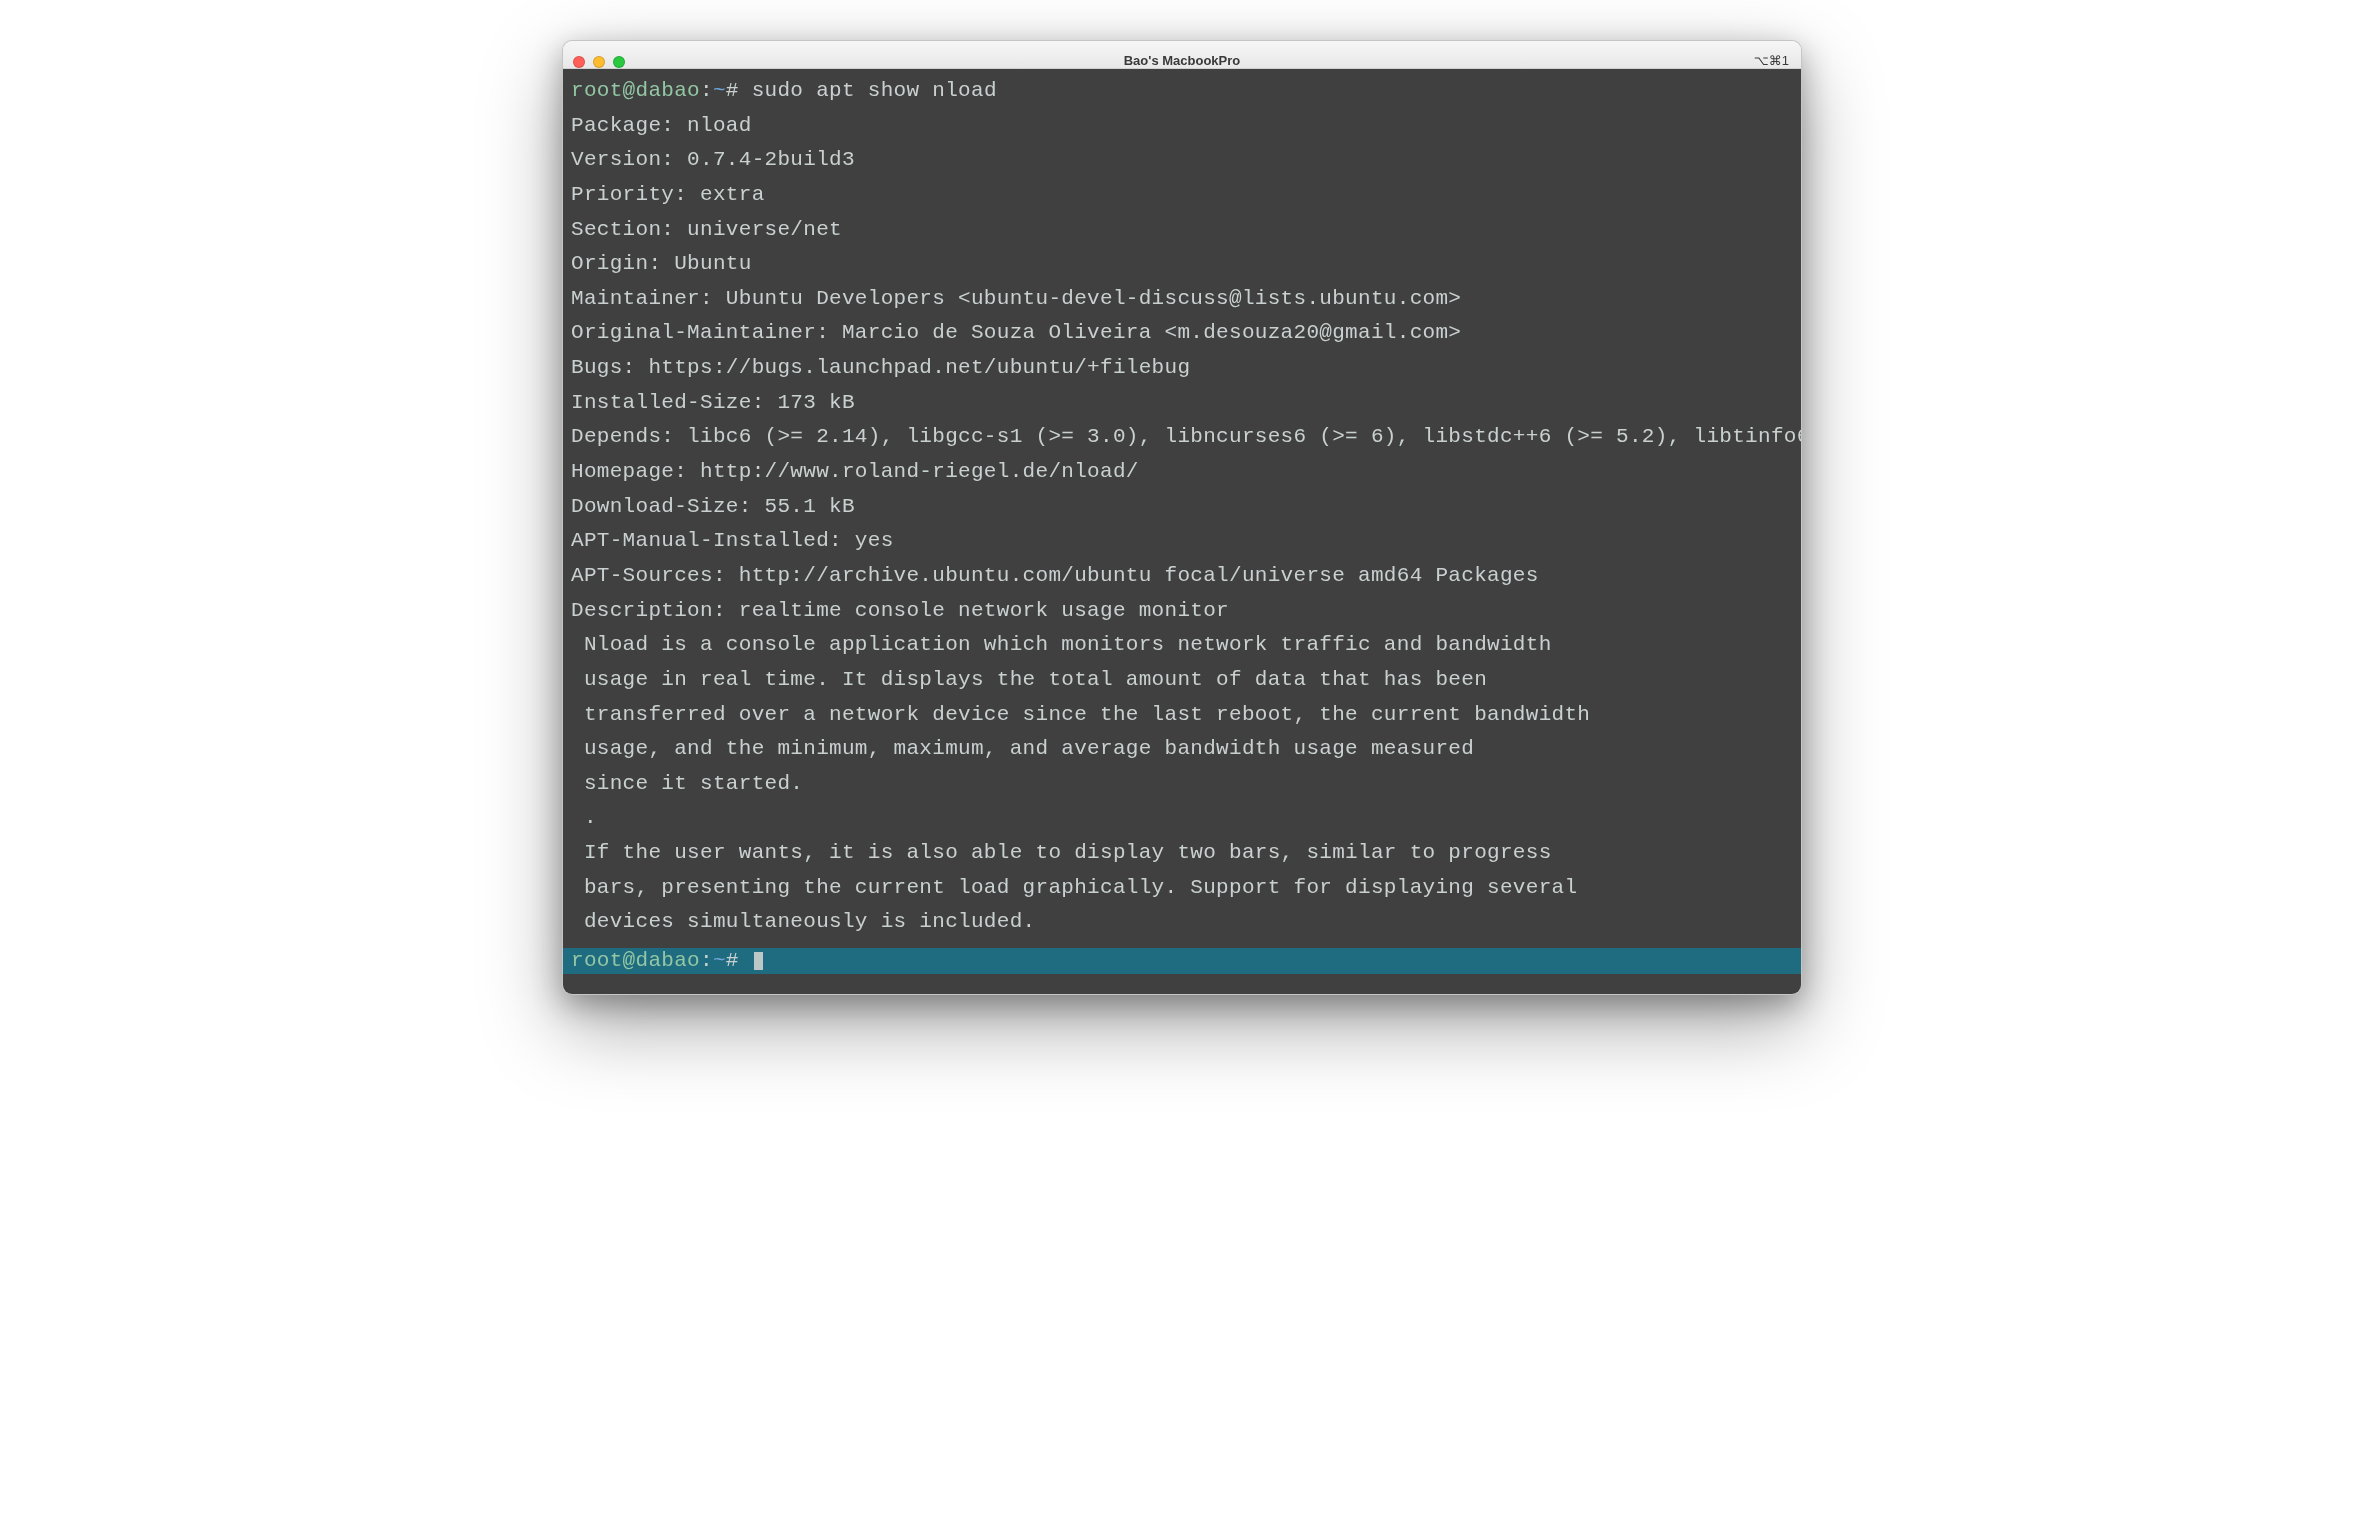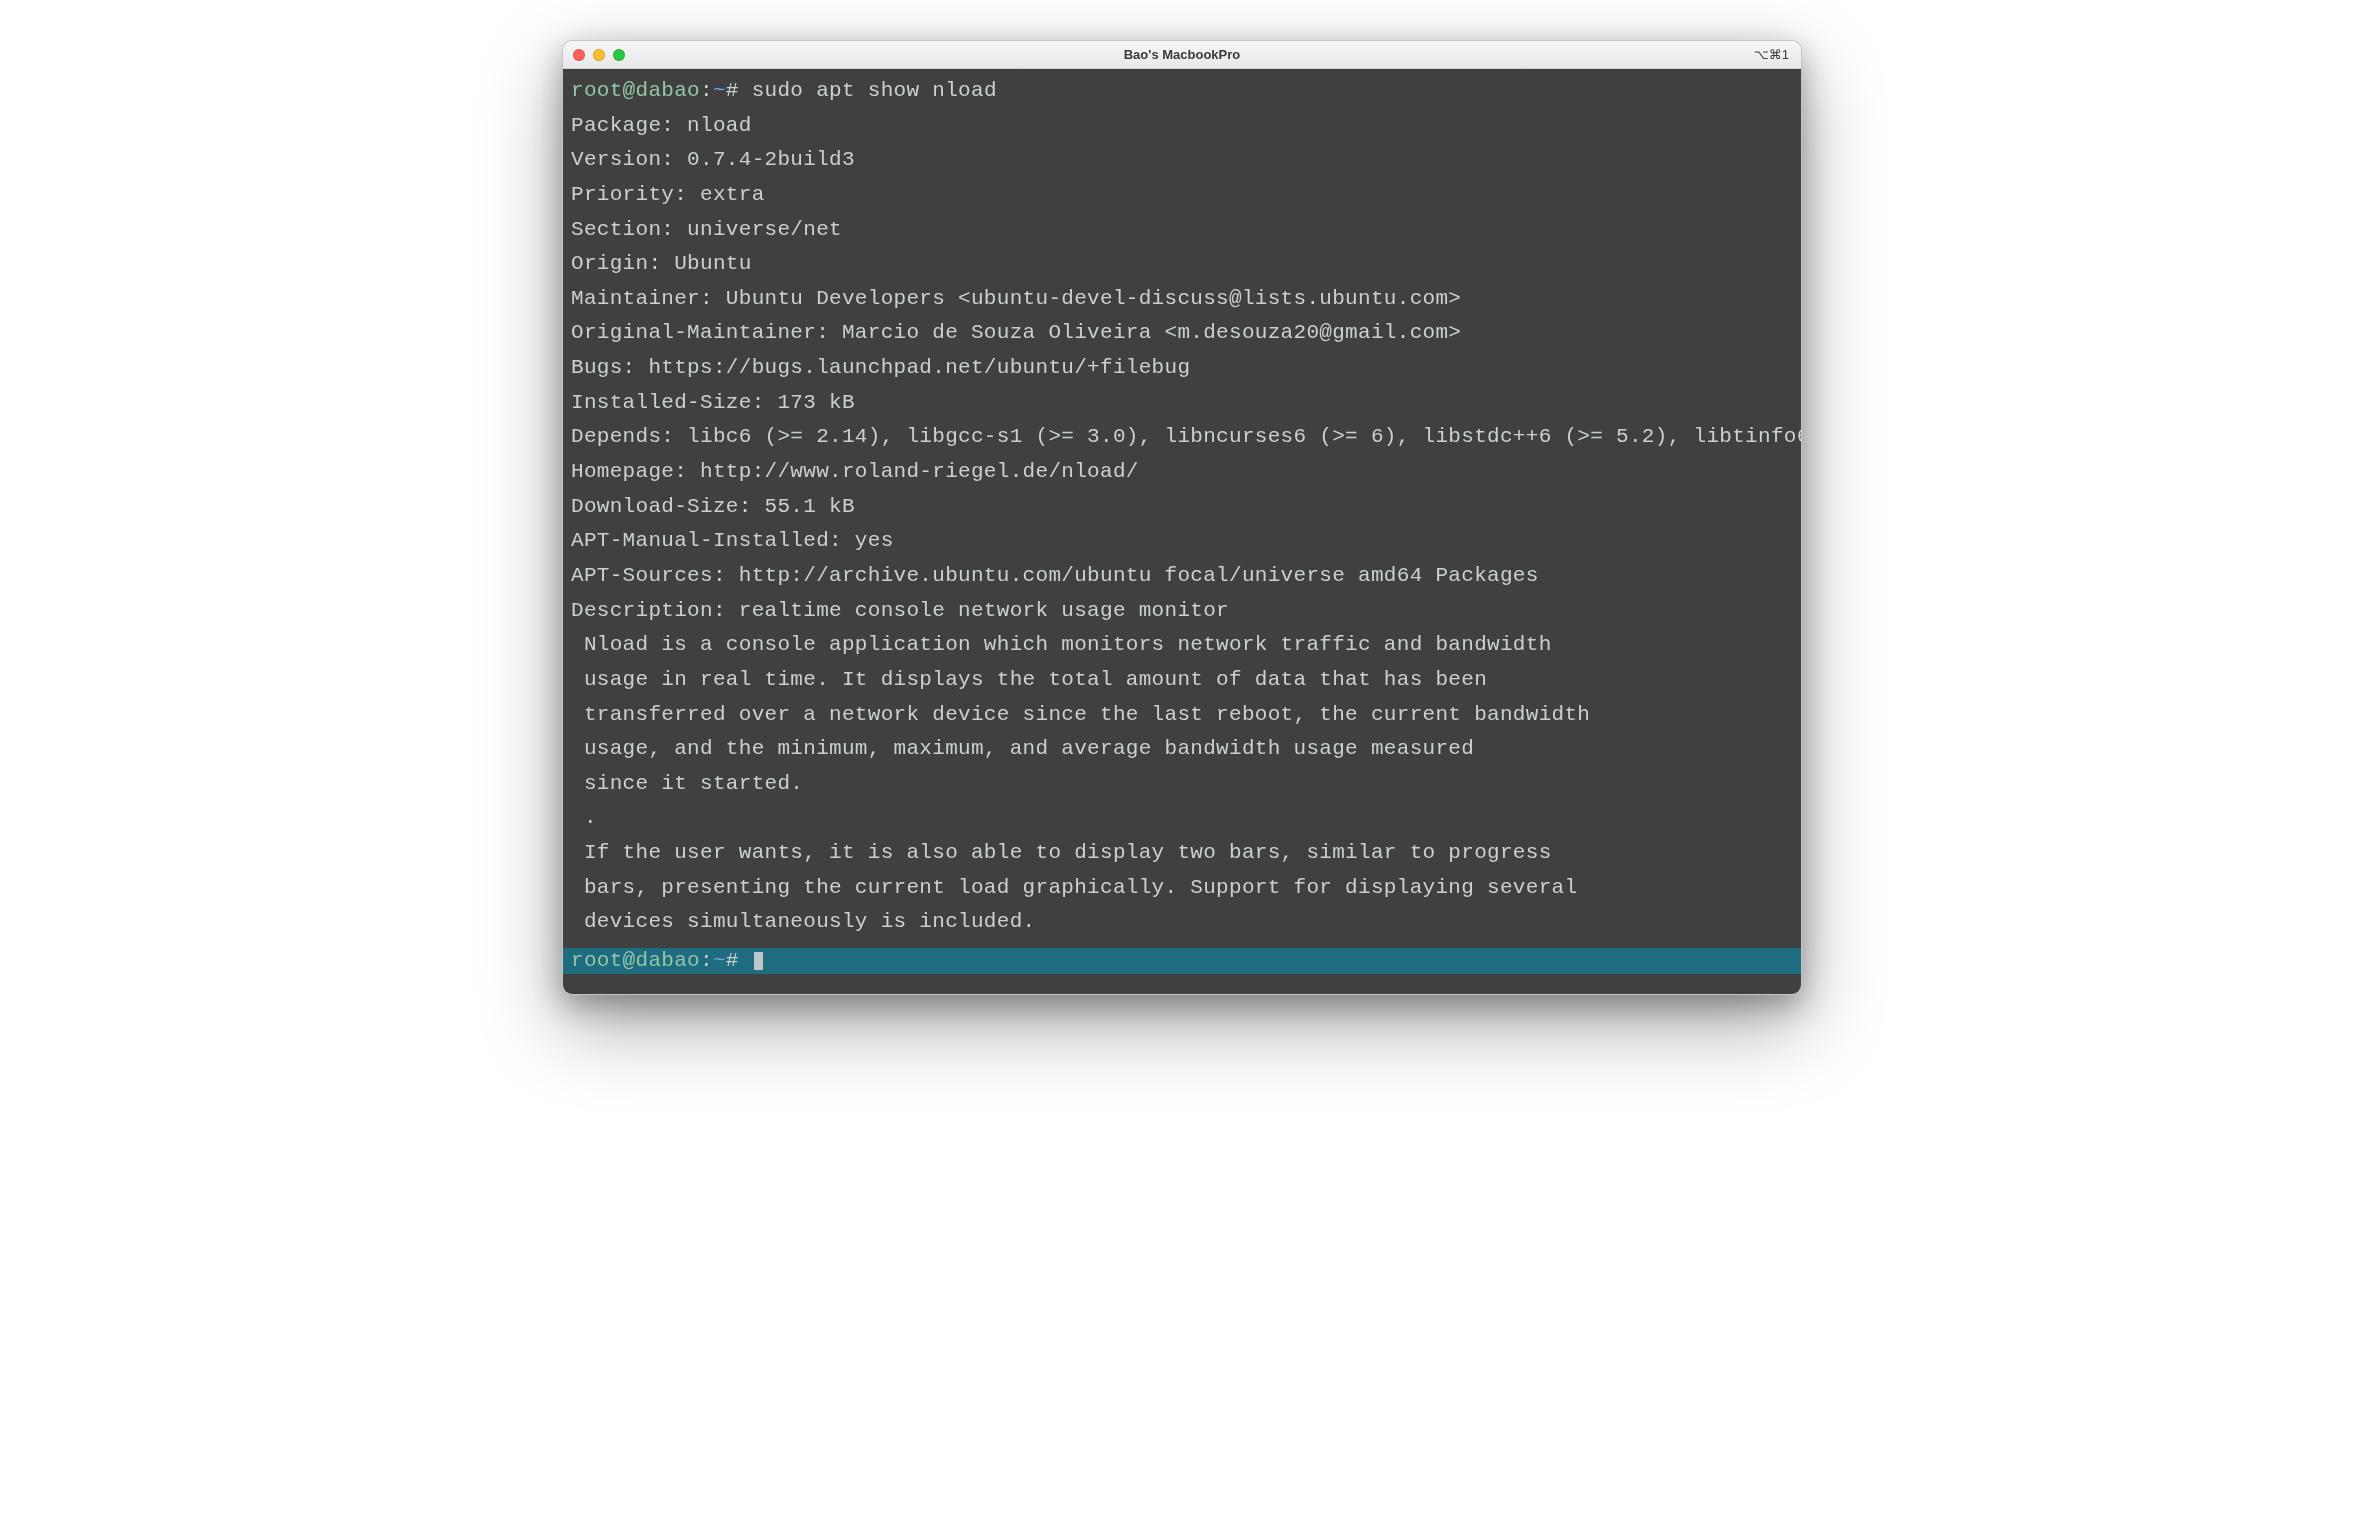--- a/index.html
+++ b/index.html
@@ -21,21 +21,21 @@
       background: #e8e8e8;
       border-radius: 10px;
       overflow: hidden;
       box-shadow: 0 30px 80px rgba(0,0,0,0.35), 0 10px 30px rgba(0,0,0,0.3);
       border: 1px solid rgba(0,0,0,0.15);
     }
     .titlebar {
       height: 28px;
       background: linear-gradient(#f6f6f6, #e8e8e8);
       display: flex;
-      align-items: center;
+      align-items: flex-end;
       position: relative;
       padding: 0 10px;
       border-bottom: 1px solid #d0d0d0;
     }
     .traffic-lights {
       display: flex;
       gap: 8px;
       position: absolute;
       left: 10px;
     }

